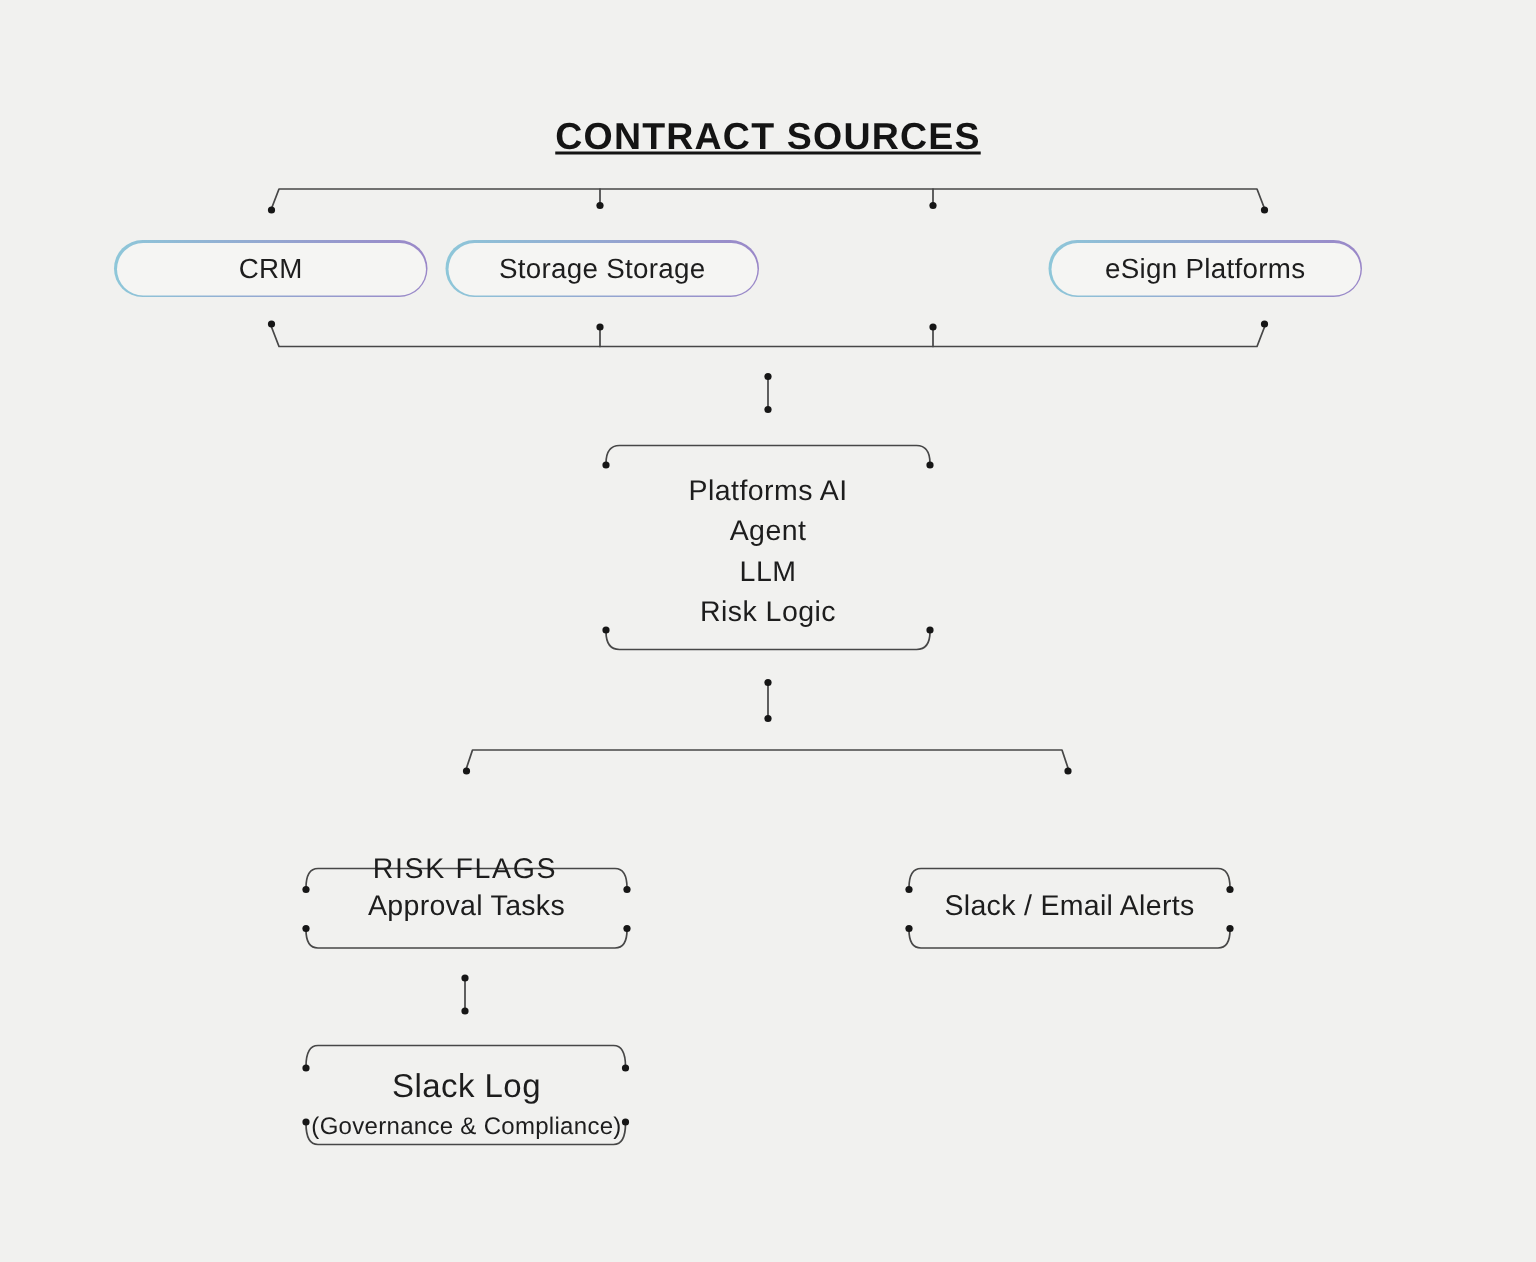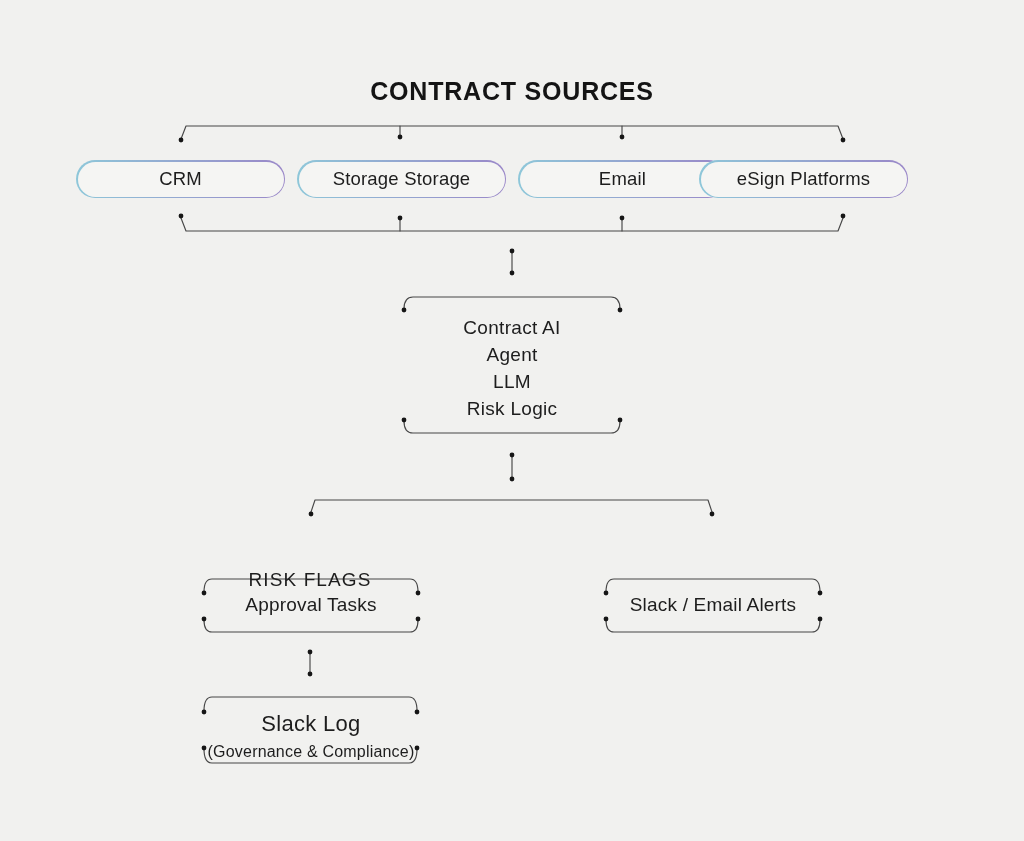--- a/index.html
+++ b/index.html
@@ -11,21 +11,21 @@
     --pill-border-gradient-end:#9a87c8;
     --pill-fill:#f5f5f3;
   }
   html,body{margin:0;padding:0;}
   body{background:var(--background);font-family:"Liberation Sans",sans-serif;color:var(--text);}
   .canvas{position:relative;width:1024px;height:841px;background:var(--background);overflow:hidden;}
   .overlay{position:absolute;left:0;top:0;width:1024px;height:841px;}
   .overlay path{stroke:var(--connector-line);stroke-width:1.15;fill:none;stroke-linecap:round;stroke-linejoin:round;}
   .overlay circle{fill:var(--connector-dot);stroke:none;}
   .txt{position:absolute;text-align:center;white-space:nowrap;}
-  .diagram-title{left:0;top:77px;width:1024px;font-size:25px;font-weight:700;letter-spacing:0.8px;color:#141414;}
+  .diagram-title{left:0;top:77px;width:1024px;font-size:25px;font-weight:700;letter-spacing:0.8px;color:#141414;text-decoration:underline;}
   .pill{position:absolute;top:160px;height:38px;width:209px;border-radius:999px;
         background:linear-gradient(90deg,var(--pill-border-gradient-start),var(--pill-border-gradient-end));
         padding:1.5px;box-sizing:border-box;}
   .pill-inner{width:100%;height:100%;border-radius:inherit;background:var(--pill-fill);
         display:flex;align-items:center;justify-content:center;font-size:18.5px;letter-spacing:0.2px;}
   .agent-lines{left:362px;top:314px;width:300px;font-size:19px;line-height:27px;letter-spacing:0.3px;}
   .branch-heading{top:569px;width:250px;font-size:19px;letter-spacing:1.1px;}
   .node-label{top:594px;width:210px;font-size:19px;letter-spacing:0.2px;}
   .audit-title{left:211px;top:711px;width:200px;font-size:22px;letter-spacing:0.3px;}
   .audit-subtitle{left:186px;top:743px;width:250px;font-size:16px;letter-spacing:0.2px;}
@@ -119,29 +119,26 @@
   </svg>
 
   <div class="txt diagram-title">CONTRACT SOURCES</div>
 
   <div class="pill" style="left:76px">
     <div class="pill-inner">CRM</div>
   </div>
   <div class="pill" style="left:297px">
     <div class="pill-inner">Storage Storage</div>
   </div>
-  <div class="pill" style="left:518px">
-    <div class="pill-inner">Email</div>
-  </div>
   <div class="pill" style="left:699px">
     <div class="pill-inner">eSign Platforms</div>
   </div>
 
   <div class="txt agent-lines">
-    <div>Contract AI</div>
+    <div>Platforms AI</div>
     <div>Agent</div>
     <div>LLM</div>
     <div>Risk Logic</div>
   </div>
 
   <div class="txt branch-heading" style="left:185px">RISK FLAGS</div>
 
   <div class="txt node-label" style="left:206px">Approval Tasks</div>
   <div class="txt node-label" style="left:608px">Slack / Email Alerts</div>
 

